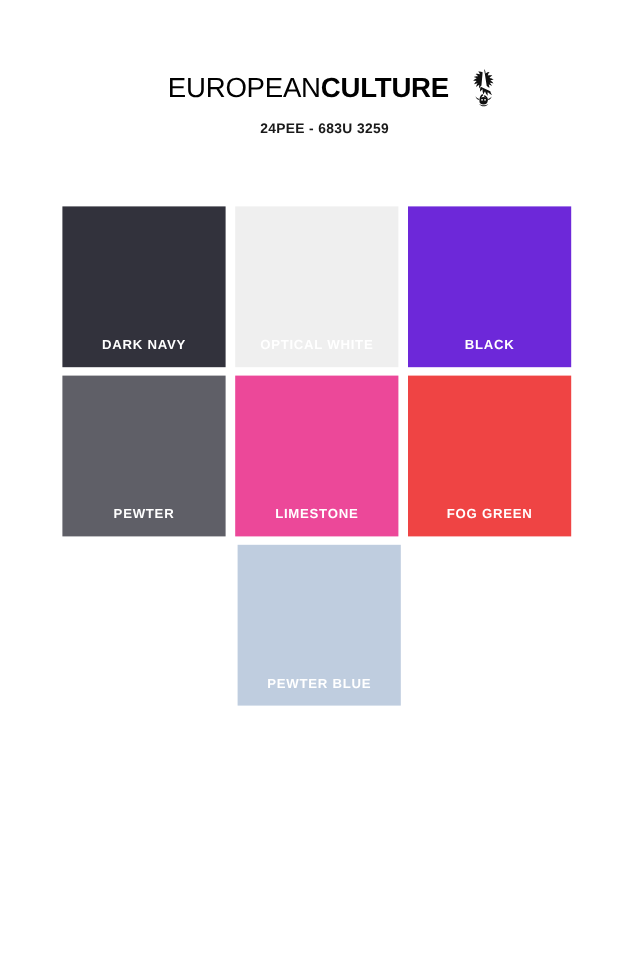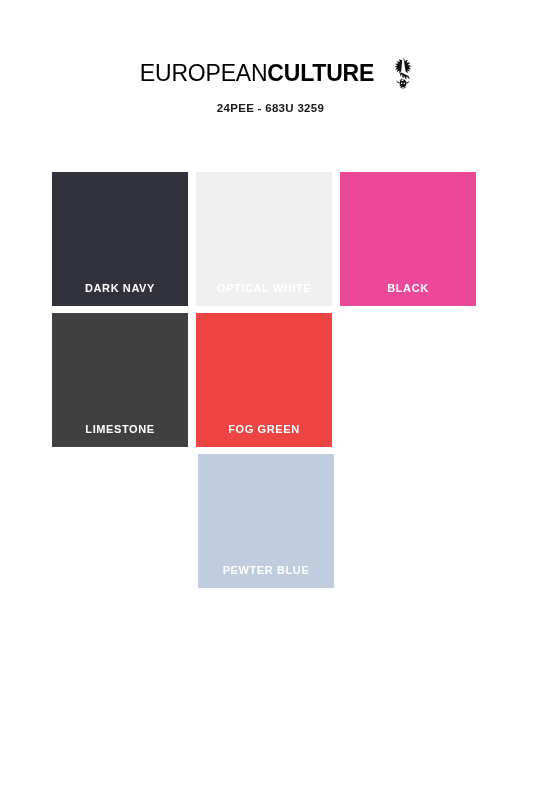--- a/index.html
+++ b/index.html
@@ -125,26 +125,29 @@
 </div>
 
 <div class="palette">
     <div class="swatch-row">
       <div class="swatch" style="background: rgb(50, 50, 60);">
         <div class="swatch-label" style="color: rgb(255, 255, 255);">DARK NAVY</div>
       </div>
       <div class="swatch" style="background: rgb(239, 239, 239);">
         <div class="swatch-label" style="color: rgb(255, 255, 255);">OPTICAL WHITE</div>
       </div>
-      <div class="swatch" style="background: #ec4899;">
+      <div class="swatch" style="background: #6d28d9;">
         <div class="swatch-label" style="color: rgb(255, 255, 255);">BLACK</div>
       </div>
     </div>
     <div class="swatch-row">
-      <div class="swatch" style="background: #404040;">
+      <div class="swatch" style="background: rgb(95, 95, 103);">
+        <div class="swatch-label" style="color: rgb(255, 255, 255);">PEWTER</div>
+      </div>
+      <div class="swatch" style="background: #ec4899;">
         <div class="swatch-label" style="color: rgb(255, 255, 255);">LIMESTONE</div>
       </div>
       <div class="swatch" style="background: #ef4444;">
         <div class="swatch-label" style="color: rgb(255, 255, 255);">FOG GREEN</div>
       </div>
     </div>
     <div class="swatch-row row-centered">
       <div class="swatch" style="background: rgb(191, 205, 223);">
         <div class="swatch-label" style="color: rgb(255, 255, 255);">PEWTER BLUE</div>
       </div>

